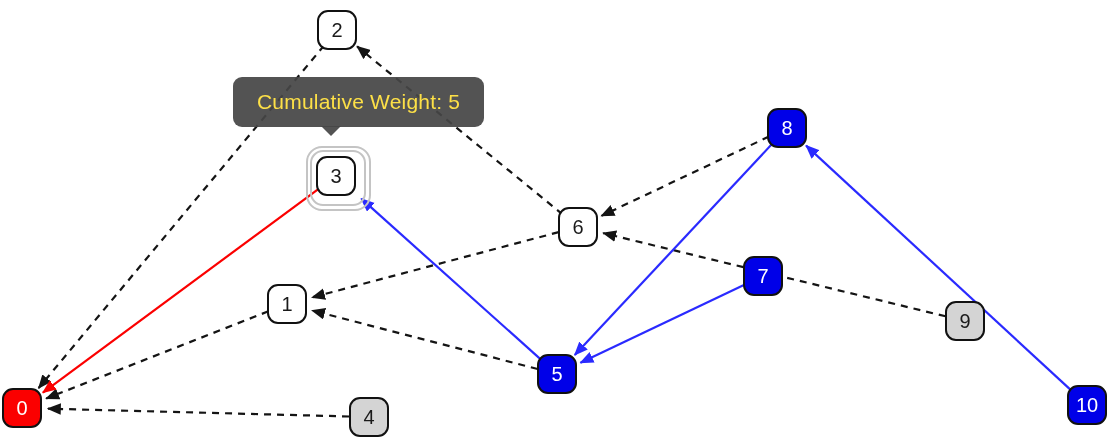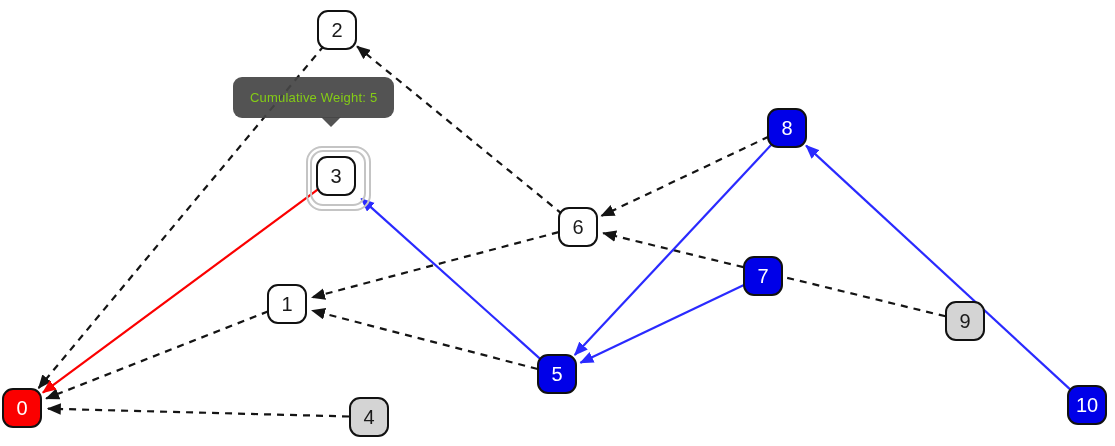--- a/index.html
+++ b/index.html
@@ -15,22 +15,22 @@
     display:flex;align-items:center;justify-content:center;
     font-size:20px;font-weight:500;color:#1a1a1a;background:#ffffff;
     cursor:pointer;user-select:none;
   }
   .node.blue{background:#0000e8;color:#ffffff;}
   .node.red{background:#fb0000;color:#ffffff;}
   .node.gray{background:#d4d4d4;color:#1a1a1a;}
   .node.white{background:#ffffff;color:#1a1a1a;}
   #tooltip{
     position:absolute;z-index:5;left:233px;top:77px;
-    background:rgba(70,70,70,0.93);color:#84cc16;
-    padding:13px 17px;border-radius:9px;font-size:13px;letter-spacing:.2px;
+    background:rgba(70,70,70,0.93);color:#fde047;
+    padding:13px 24px;border-radius:9px;font-size:21px;letter-spacing:.2px;
     white-space:nowrap;pointer-events:none;
   }
   #tooltip .caret{
     position:absolute;left:88px;bottom:-9px;width:0;height:0;
     border-left:10px solid transparent;border-right:10px solid transparent;
     border-top:10px solid rgba(70,70,70,0.93);
   }
 </style>
 </head>
 <body>

